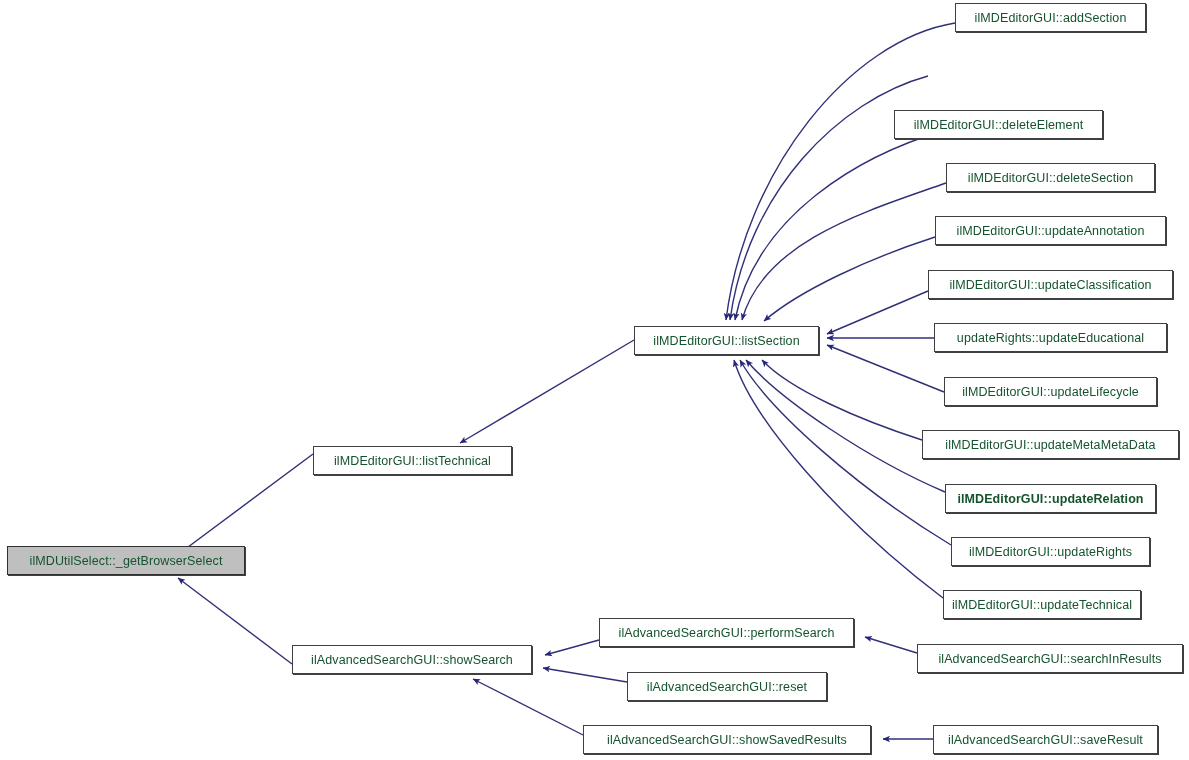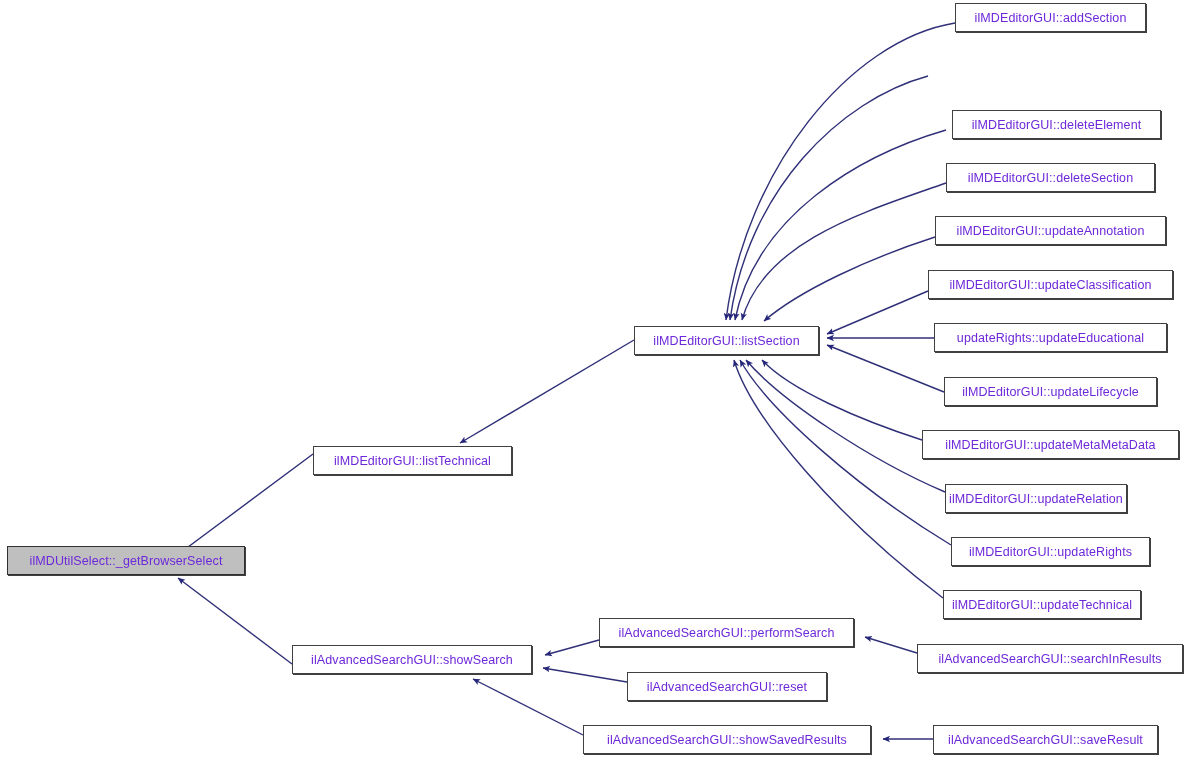--- a/index.html
+++ b/index.html
@@ -39,21 +39,21 @@
     box-shadow: 1px 1px 0 0 #404040;
     display: flex;
     align-items: center;
     justify-content: center;
     white-space: nowrap;
     cursor: pointer;
   }
   .gnode .nlabel {
     font-size: 12.5px;
     line-height: 14px;
-    color: #6d28d9;
+    color: #14532d;
     letter-spacing: 0.1px;
     padding: 0 7px;
     user-select: none;
   }
   .gnode.current {
     background: #bfbfbf;
     border: 1px solid #303030;
   }
 </style>
 </head>
@@ -97,42 +97,42 @@
       </div>
       <div class="gnode" style="left: 313px; top: 446px; width: 199px; height: 29px;">
         <span class="nlabel">ilMDEditorGUI::listTechnical</span>
       </div>
       <div class="gnode" style="left: 634px; top: 326px; width: 185px; height: 29px;">
         <span class="nlabel">ilMDEditorGUI::listSection</span>
       </div>
       <div class="gnode" style="left: 955px; top: 3px; width: 191px; height: 29px;">
         <span class="nlabel">ilMDEditorGUI::addSection</span>
       </div>
-      <div class="gnode" style="left: 952px; top: 110px; width: 209px; height: 29px;">
+      <div class="gnode" style="left: 894px; top: 110px; width: 209px; height: 29px;">
         <span class="nlabel">ilMDEditorGUI::deleteElement</span>
       </div>
       <div class="gnode" style="left: 946px; top: 163px; width: 209px; height: 29px;">
         <span class="nlabel">ilMDEditorGUI::deleteSection</span>
       </div>
       <div class="gnode" style="left: 935px; top: 216px; width: 231px; height: 29px;">
         <span class="nlabel">ilMDEditorGUI::updateAnnotation</span>
       </div>
       <div class="gnode" style="left: 928px; top: 270px; width: 245px; height: 29px;">
         <span class="nlabel">ilMDEditorGUI::updateClassification</span>
       </div>
       <div class="gnode" style="left: 934px; top: 323px; width: 233px; height: 29px;">
         <span class="nlabel">updateRights::updateEducational</span>
       </div>
       <div class="gnode" style="left: 944px; top: 377px; width: 213px; height: 29px;">
         <span class="nlabel">ilMDEditorGUI::updateLifecycle</span>
       </div>
       <div class="gnode" style="left: 922px; top: 430px; width: 257px; height: 29px;">
         <span class="nlabel">ilMDEditorGUI::updateMetaMetaData</span>
       </div>
-      <div class="gnode" style="left: 945px; top: 484px; width: 182px; height: 29px;">
+      <div class="gnode" style="left: 945px; top: 484px; width: 211px; height: 29px; font-weight: bold;">
         <span class="nlabel">ilMDEditorGUI::updateRelation</span>
       </div>
       <div class="gnode" style="left: 951px; top: 537px; width: 199px; height: 29px;">
         <span class="nlabel">ilMDEditorGUI::updateRights</span>
       </div>
       <div class="gnode" style="left: 943px; top: 590px; width: 198px; height: 29px;">
         <span class="nlabel">ilMDEditorGUI::updateTechnical</span>
       </div>
       <div class="gnode" style="left: 292px; top: 645px; width: 240px; height: 29px;">
         <span class="nlabel">ilAdvancedSearchGUI::showSearch</span>

